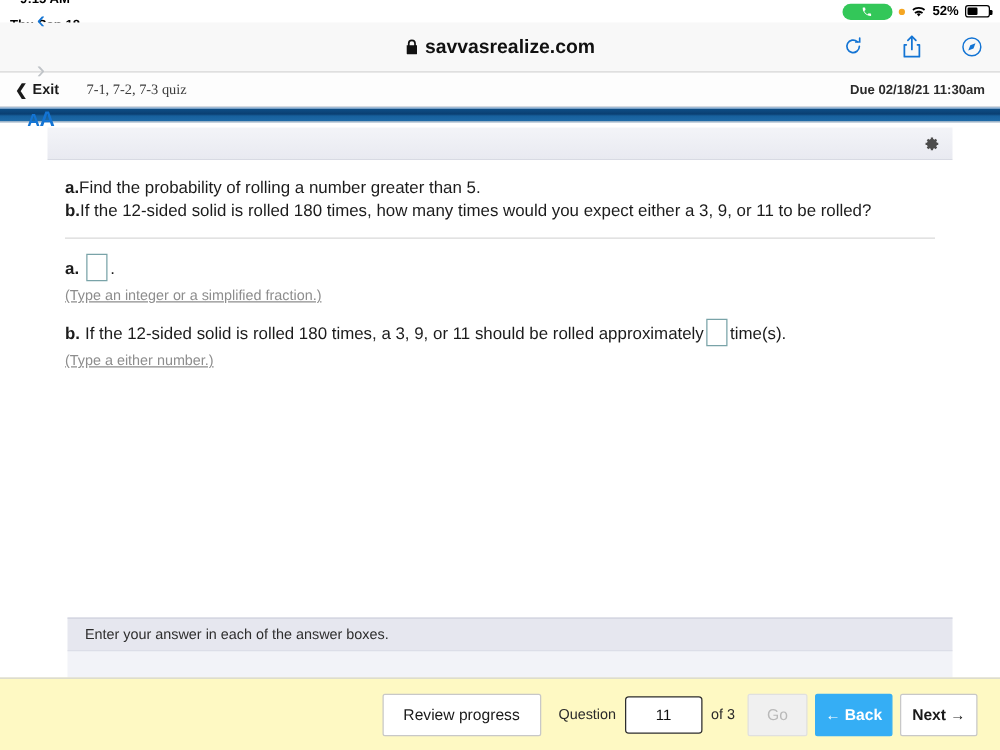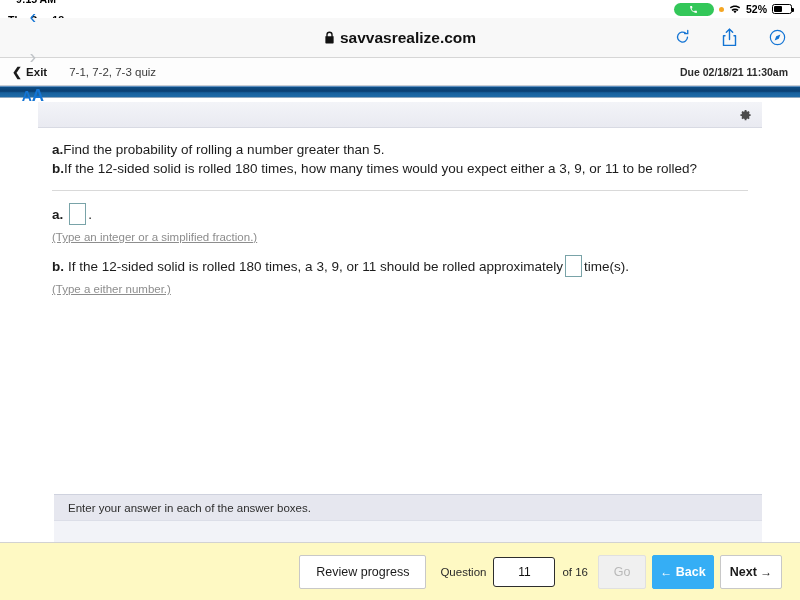--- a/index.html
+++ b/index.html
@@ -71,21 +71,21 @@
   .apphdr {
     height: 28px; width: 100%;
     background: #fdfdfd;
     border-bottom: 1px solid #c9ced6;
     display: flex; align-items: center;
     padding: 0 12px;
     font-size: 11.5px;
   }
   .exit { display: flex; align-items: center; gap: 4px; color: #1a1a1a; font-weight: bold; }
   .exit .ex-chev { font-size: 12px; font-weight: bold; }
-  .quiz-title { margin-left: 22px; color: #3b3b3b; font-weight: normal; font-size: 11.5px; }
+  .quiz-title { margin-left: 22px; color: #3b3b3b; font-weight: normal; font-size: 11.5px; font-family: Liberation Serif, serif; }
   .due { margin-left: auto; color: #2b2b2b; font-size: 10.5px; font-weight: bold; }
 
   
   .bluebar {
     width: 100%; height: 12px;
     background: linear-gradient(to bottom, #0e4e86 0%, #0a3f72 42%, #17609d 58%, #1f6ba8 100%);
     border-top: 1px solid #5d8fbf;
     border-bottom: 1px solid #8fa8bf;
   }
 
@@ -320,21 +320,21 @@
       <div class="msg-row">Enter your answer in each of the answer boxes.</div>
       <div class="msg-row2"></div>
     </div>
   </div>
 
   <div class="bottombar">
     <div class="btn review">Review progress</div>
     <div class="qnav">
       <span>Question</span>
       <span class="qinput">11</span>
-      <span>of 16</span>
+      <span>of 3</span>
     </div>
     <div class="btn go">Go</div>
     <div class="btn back">
       <span class="ar">←</span>&nbsp;<span>Back</span>
     </div>
     <div class="btn next">
       <span>Next</span>&nbsp;<span class="ar">→</span>
     </div>
   </div>
 

